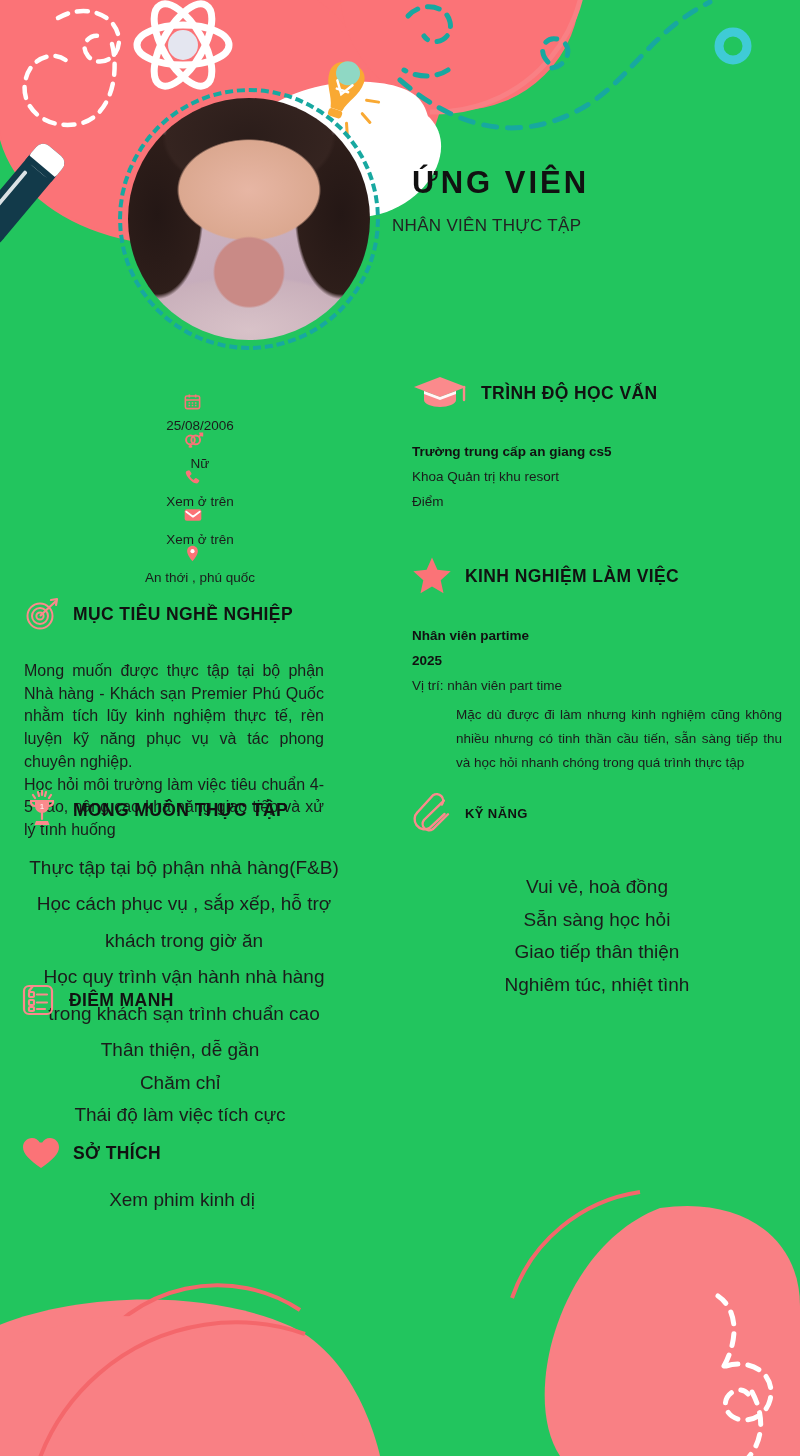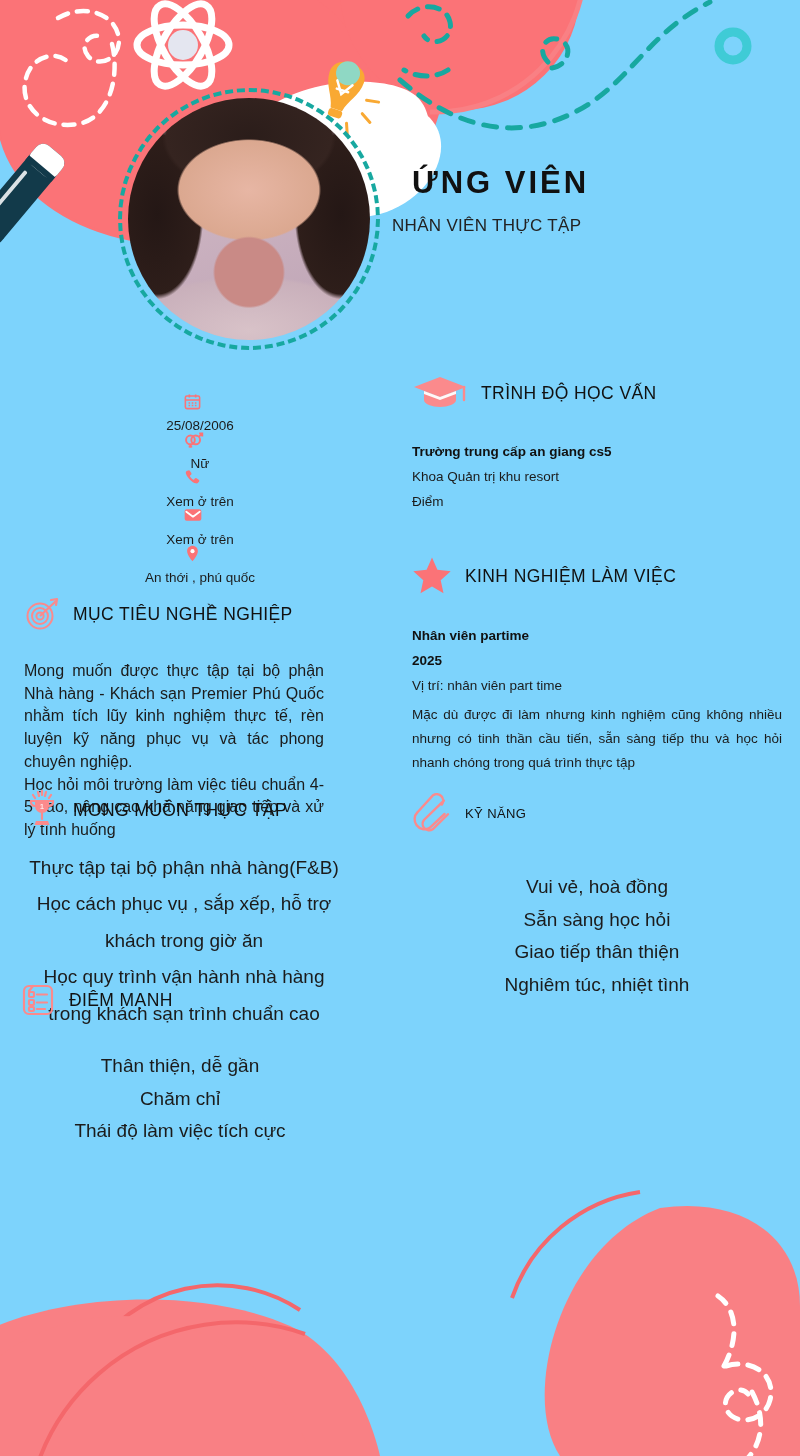--- a/index.html
+++ b/index.html
@@ -7,21 +7,21 @@
     width: 800px;
     height: 1456px;
     background: #ffffff;
     font-family: "Liberation Sans", sans-serif;
     overflow: hidden;
   }
   .page {
     position: relative;
     width: 800px;
     height: 1456px;
-    background: #7dd3fc;
+    background: #22c55e;
     overflow: hidden;
   }
 
   
   .deco { position: absolute; pointer-events: none; }
   #deco-top    { top: 0;    left: 0; width: 800px; height: 370px; }
   #deco-bottom { bottom: 0; left: 0; width: 800px; height: 270px; }
 
   
   .photo-wrap {
@@ -61,35 +61,35 @@
   .contact { position: absolute; left: 30px; top: 384px; width: 340px; }
   .c-row { display: flex; align-items: center; height: 38px; flex-direction: column; }
   .c-ico { width: 34px; flex: 0 0 34px; display: flex; align-items: center; justify-content: flex-start; }
   .c-txt { font-size: 13.5px; color: #1b1b1b; }
 
   
   .sec { position: absolute; }
   .sec-head { display: flex; align-items: center; gap: 13px; }
   .sec-ico { flex: 0 0 auto; display: flex; align-items: center; justify-content: center; }
   .sec-title {
-    font-size: 17.5px; font-weight: normal; color: #111111; letter-spacing: .4px;
+    font-size: 17.5px; font-weight: bold; color: #111111; letter-spacing: .4px;
   }
   .sec-title.sm { font-size: 13px; }
 
   .body-just {
     margin-top: 28px;
     font-size: 16px; line-height: 1.42; color: #1b1b1b;
     text-align: justify;
   }
   .body-list { margin-top: 20px; }
   .li { font-size: 19px; line-height: 1.92; color: #1b1b1b; text-align: center; }
   .li.tight { line-height: 1.72; }
   .b-strong { font-size: 13.5px; font-weight: bold; color: #111111; line-height: 1.85; }
   .b-norm   { font-size: 13.5px; color: #1b1b1b; line-height: 1.85; }
-  .b-para   { font-size: 13.5px; color: #1b1b1b; line-height: 1.78; text-align: justify; }
+  .b-para   { font-size: 13.5px; color: #1b1b1b; line-height: 1.78; text-align: justify; margin-left: 44px; }
 
   
   #sec-objective { left: 24px; top: 596px; width: 300px; }
   #sec-wish      { left: 24px; top: 790px; width: 320px; }
   #sec-strength  { left: 20px; top: 982px; width: 320px; }
   #sec-hobby     { left: 22px; top: 1136px; width: 320px; }
   
   #sec-education { left: 412px; top: 374px; width: 370px; }
   #sec-exp       { left: 412px; top: 556px; width: 370px; }
   #sec-skill     { left: 412px; top: 792px; width: 370px; }
@@ -272,27 +272,40 @@
           <rect x="4" y="4" width="28" height="28" rx="5"></rect>
           <rect x="9" y="10" width="5" height="5" rx="1"></rect>
           <rect x="9" y="18" width="5" height="5" rx="1"></rect>
           <rect x="9" y="25" width="5" height="4" rx="1"></rect>
           <path d="M17 12.5h10M17 20.5h10M17 27h8" stroke-linecap="round"></path>
           <path d="M9 9l4-5" stroke-linecap="round"></path>
         </svg>
       </span>
       <span class="sec-title">ĐIÊM MẠNH</span>
     </div>
-    <div class="body-list" style="margin-top:32px">
+    <div class="body-list" style="margin-top:16px">
       <div class="li tight"> Thân thiện, dễ gần</div>
       <div class="li tight"> Chăm chỉ</div>
       <div class="li tight"> Thái độ làm việc tích cực</div>
     </div>
   </div>
 
+  <div class="sec" id="sec-hobby">
+    <div class="sec-head">
+      <span class="sec-ico">
+        <svg width="38" height="34" viewBox="0 0 38 34" fill="#FB7377">
+          <path d="M19 32C8 24 1 18 1 11.2 1 6 5 2 10 2c3.4 0 6.3 1.9 7.8 4.6h2.4C21.7 3.9 24.6 2 28 2c5 0 9 4 9 9.2C37 18 30 24 19 32z"></path>
+        </svg>
+      </span>
+      <span class="sec-title">SỞ THÍCH</span>
+    </div>
+    <div class="body-list" style="margin-top:14px">
+      <div class="li tight">Xem phim kinh dị</div>
+    </div>
+  </div>
 
   <div class="sec" id="sec-education">
     <div class="sec-head">
       <span class="sec-ico">
         <svg width="56" height="38" viewBox="0 0 56 38">
           <path d="M28 3 L54 13 L28 23 L2 13 Z" fill="#FB8A8C"></path>
           <path d="M12 17v9c0 4 8 7 16 7s16-3 16-7v-9l-16 6z" fill="#FB8A8C"></path>
           <path d="M52 13v13" stroke="#FB8A8C" stroke-width="2.4" stroke-linecap="round" fill="none"></path>
           <path d="M28 23 L12 17 v3 l16 6 16-6 v-3z" fill="#ffffff" opacity=".95"></path>
         </svg>

